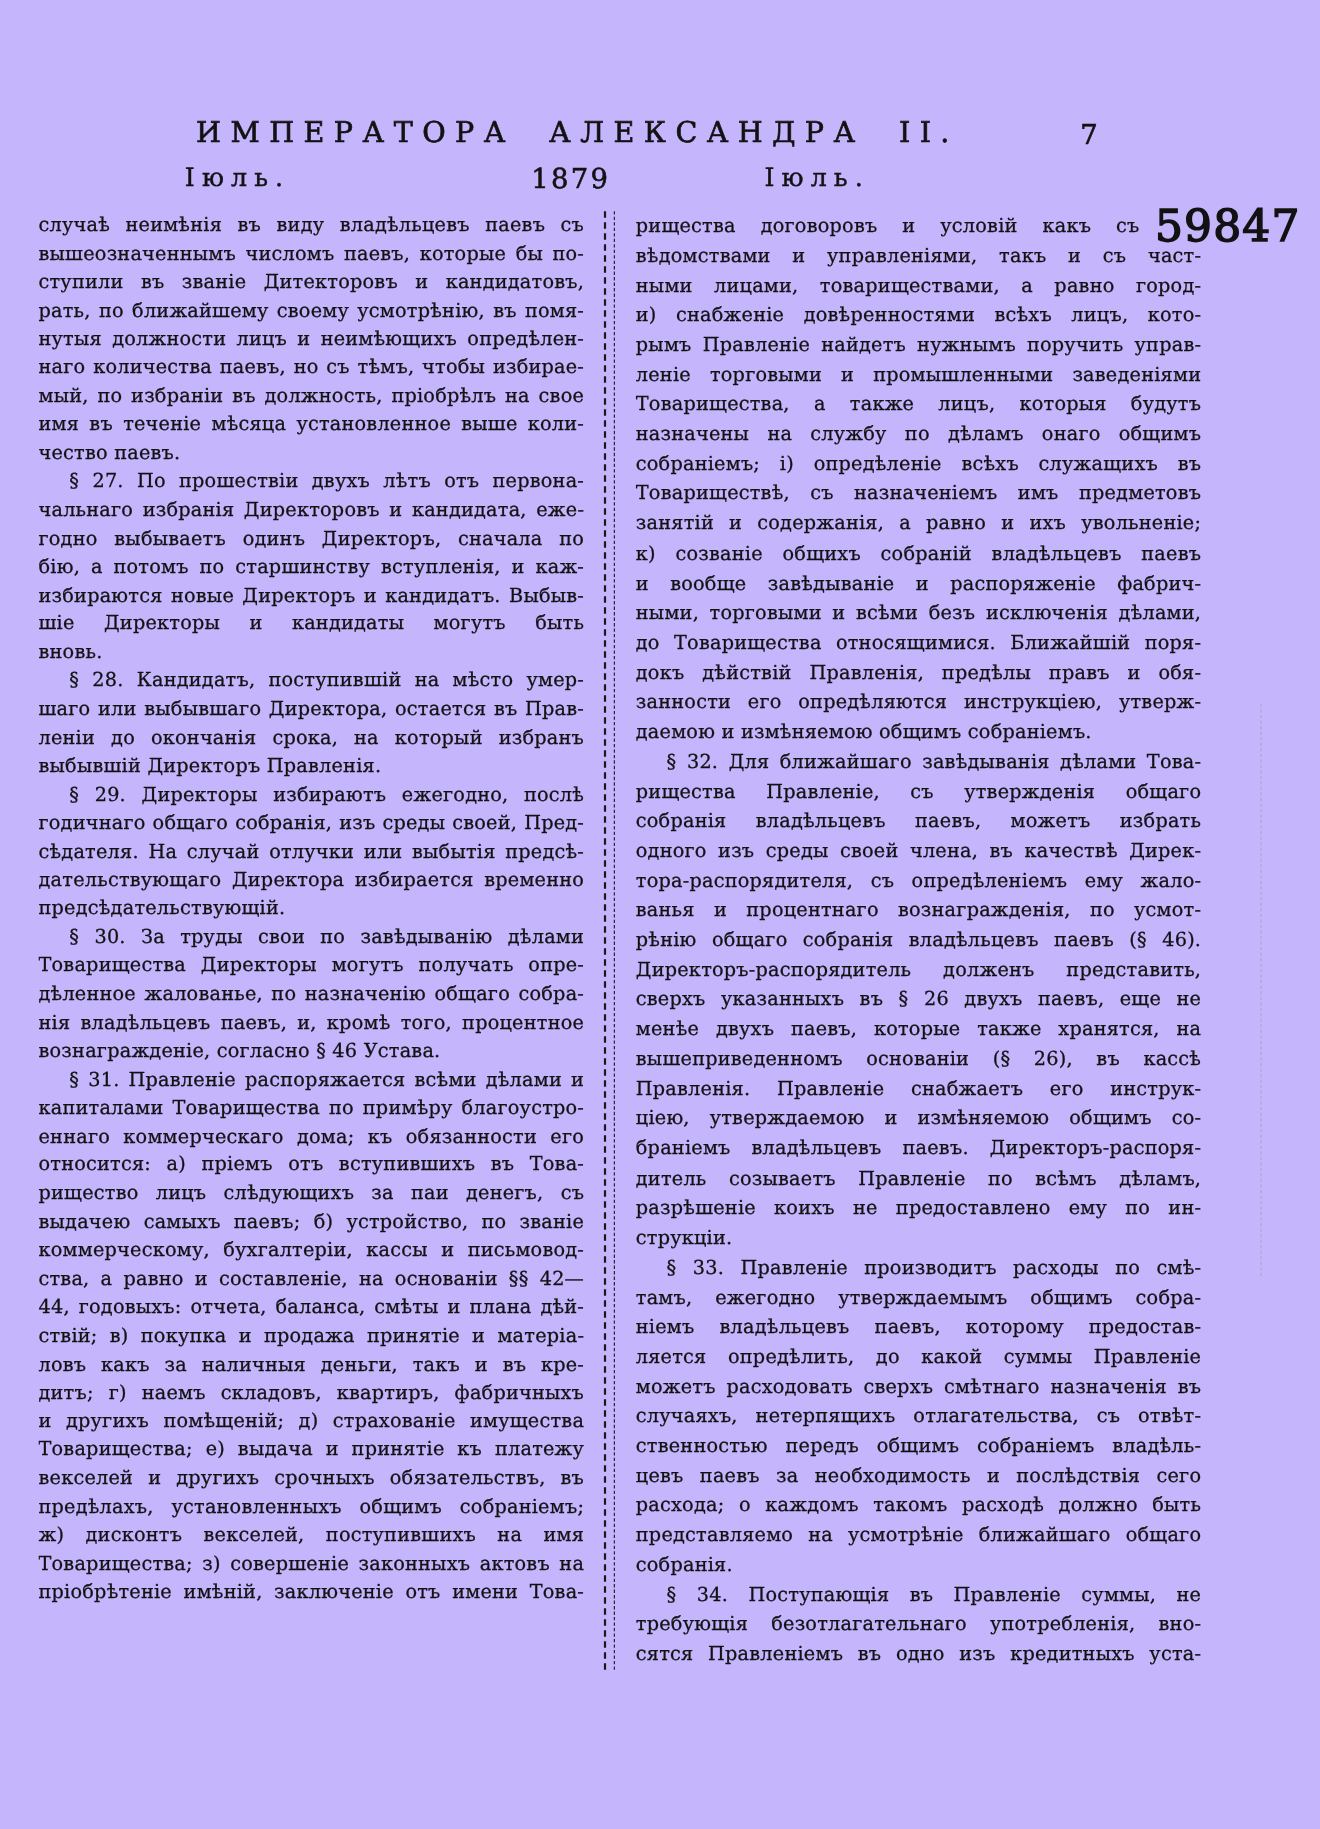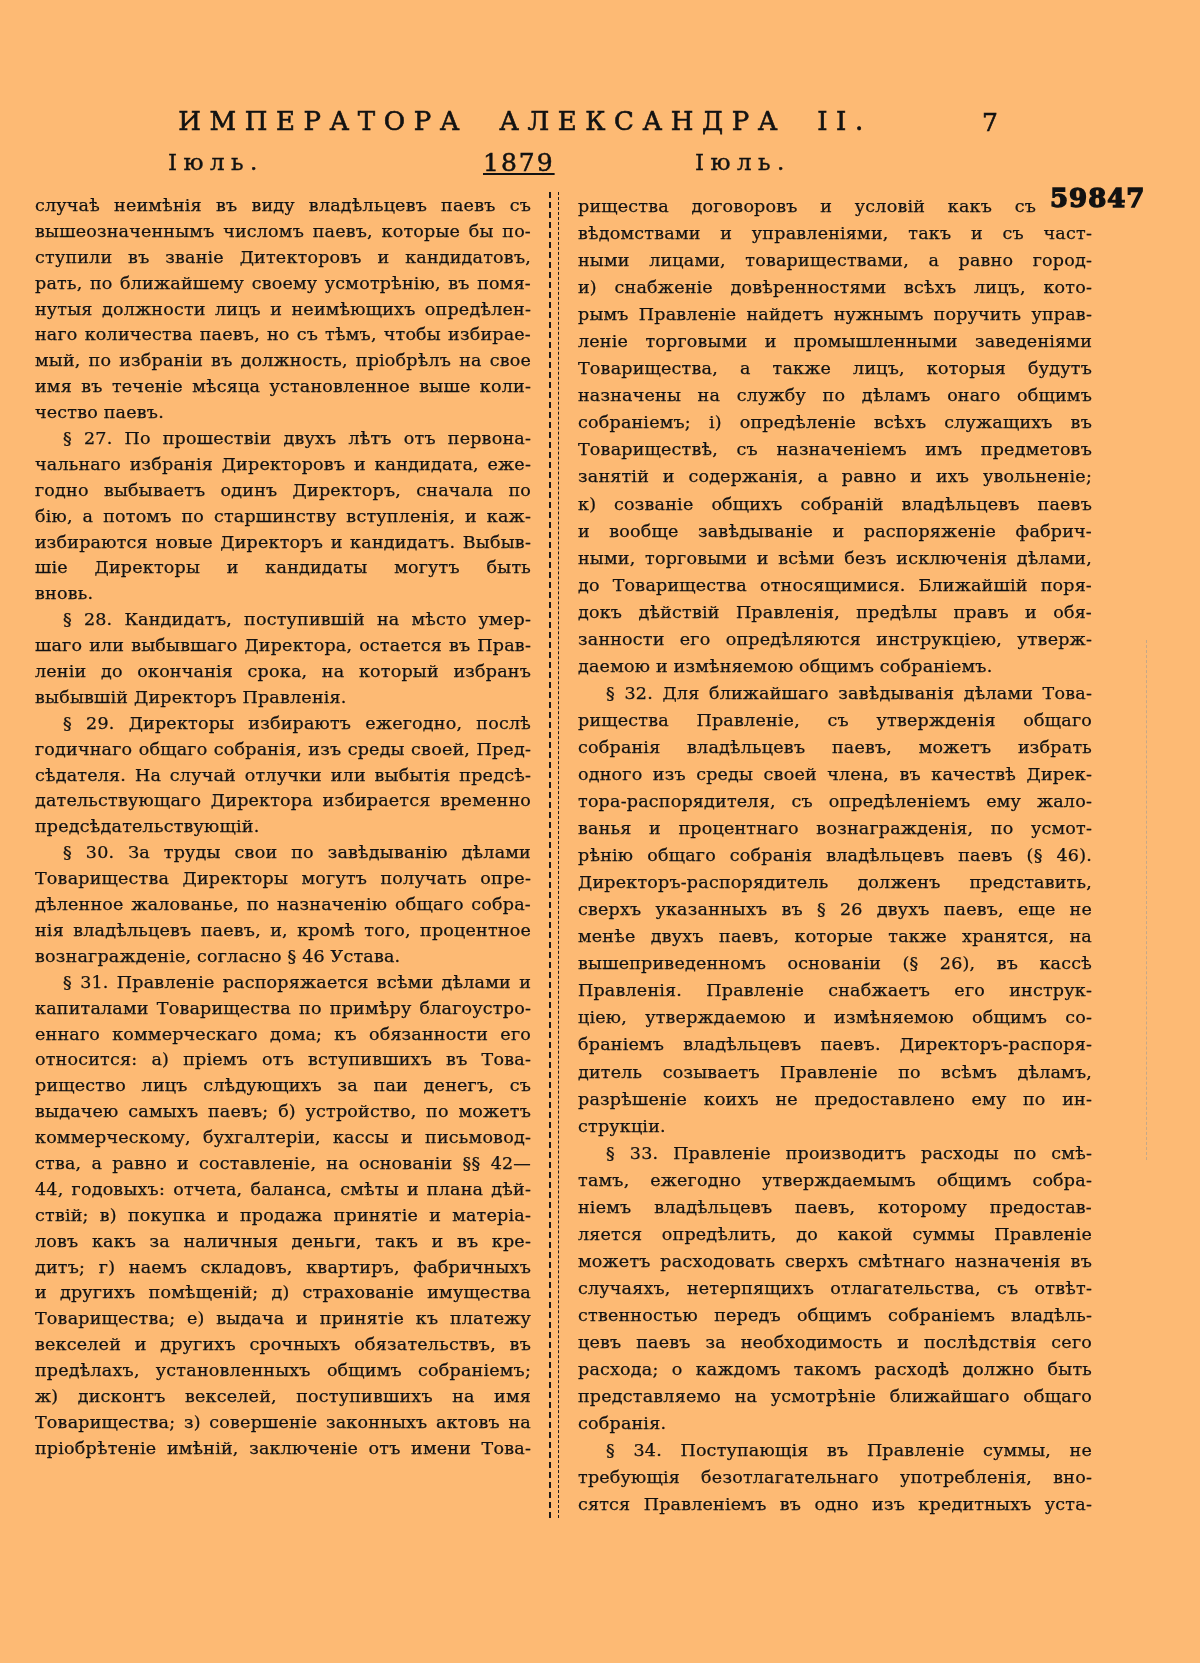--- a/index.html
+++ b/index.html
@@ -32,27 +32,27 @@
     position:absolute;top:149px;
     font-size:23px;
     letter-spacing:0.28em;
     -webkit-text-stroke:0.4px #121212;
     white-space:nowrap;
   }
   .month-left{left:168px;}
   .month-right{left:695px;}
   .year{
     position:absolute;left:483px;top:148px;
-    font-size:25px;letter-spacing:2px;text-decoration:underline;
+    font-size:25px;letter-spacing:2px;
     -webkit-text-stroke:0.5px #121212;
   }
   .serial{
     position:absolute;left:1050px;top:183px;
-    font-size:26px;
-    font-weight:bold;
+    font-size:40px;
+    font-weight:normal;
     letter-spacing:1px;
     -webkit-text-stroke:1.4px #121212;
     white-space:nowrap;
   }
   
   .divider{
     position:absolute;left:549px;top:192px;
     width:7px;height:1326px;
     border-left:2px dashed #1a1a1a;
     border-right:1px dashed #1a1a1a;
@@ -79,21 +79,21 @@
   }
   .col-left .line{height:25.9px;}
   .col-right .line{height:27.05px;}
   .line.end{text-align-last:left;}
   .line.indent{text-indent:28px;}
   .line.short{padding-right:56px;box-sizing:border-box;}
 </style>
 </head>
 <body>
 
-<div class="page" style="background: #fdba74; color: rgb(18, 18, 18);">
+<div class="page" style="background: #c4b5fd; color: rgb(18, 18, 18);">
   <div>
     <div class="title">ИМПЕРАТОРА АЛЕКСАНДРА II.</div>
     <div class="pagenum">7</div>
     <div class="month month-left">Іюль.</div>
     <div class="year">1879</div>
     <div class="month month-right">Іюль.</div>
     <div class="serial">59847</div>
   </div>
 
   <div class="divider"></div>
@@ -128,21 +128,21 @@
       <div class="line indent">§ 30. За труды свои по завѣдыванію дѣлами</div>
       <div class="line">Товарищества Директоры могутъ получать опре-</div>
       <div class="line">дѣленное жалованье, по назначенію общаго собра-</div>
       <div class="line">нія владѣльцевъ паевъ, и, кромѣ того, процентное</div>
       <div class="line end">вознагражденіе, согласно § 46 Устава.</div>
       <div class="line indent">§ 31. Правленіе распоряжается всѣми дѣлами и</div>
       <div class="line">капиталами Товарищества по примѣру благоустро-</div>
       <div class="line">еннаго коммерческаго дома; къ обязанности его</div>
       <div class="line">относится: а) пріемъ отъ вступившихъ въ Това-</div>
       <div class="line">рищество лицъ слѣдующихъ за паи денегъ, съ</div>
-      <div class="line">выдачею самыхъ паевъ; б) устройство, по можетъ</div>
+      <div class="line">выдачею самыхъ паевъ; б) устройство, по званіе</div>
       <div class="line">коммерческому, бухгалтеріи, кассы и письмовод-</div>
       <div class="line">ства, а равно и составленіе, на основаніи §§ 42—</div>
       <div class="line">44, годовыхъ: отчета, баланса, смѣты и плана дѣй-</div>
       <div class="line">ствій; в) покупка и продажа принятіе и матеріа-</div>
       <div class="line">ловъ какъ за наличныя деньги, такъ и въ кре-</div>
       <div class="line">дитъ; г) наемъ складовъ, квартиръ, фабричныхъ</div>
       <div class="line">и другихъ помѣщеній; д) страхованіе имущества</div>
       <div class="line">Товарищества; е) выдача и принятіе къ платежу</div>
       <div class="line">векселей и другихъ срочныхъ обязательствъ, въ</div>
       <div class="line">предѣлахъ, установленныхъ общимъ собраніемъ;</div>

